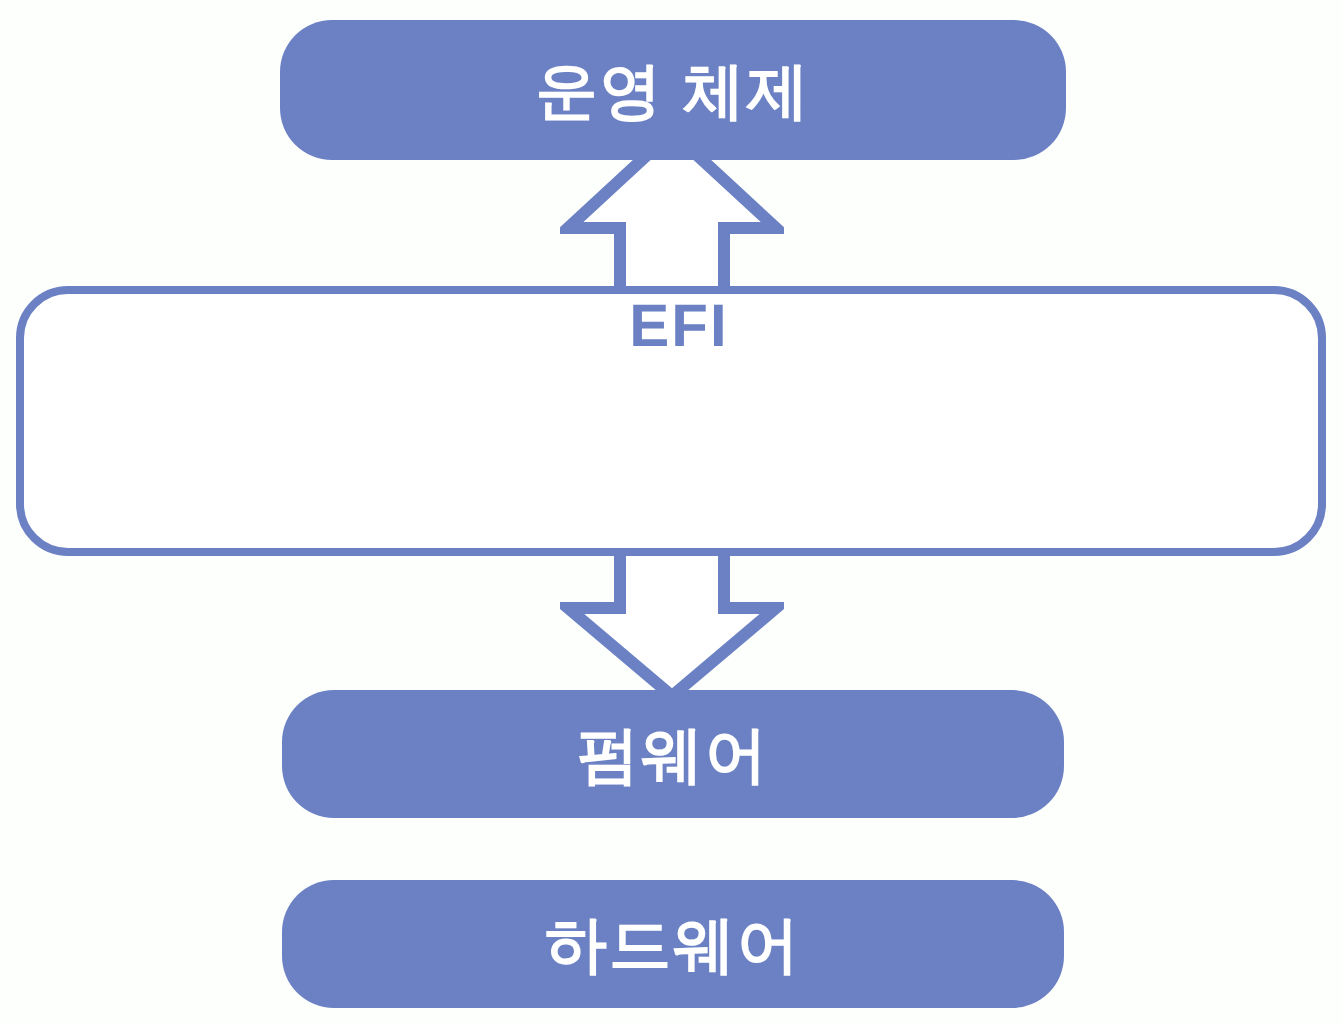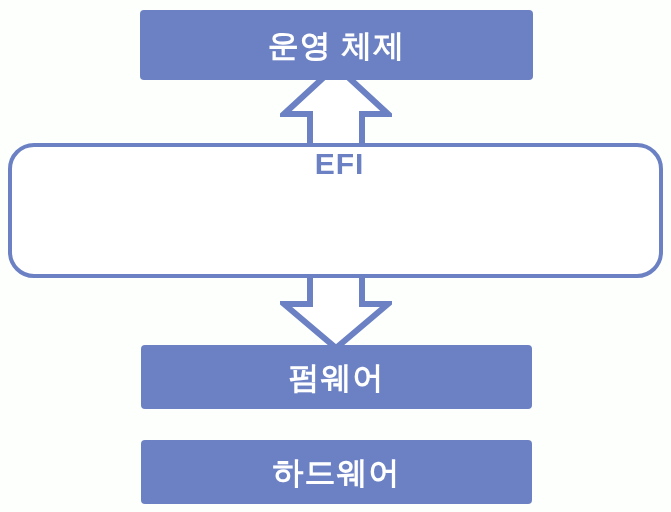--- a/index.html
+++ b/index.html
@@ -18,21 +18,21 @@
     background: #fdfffd;
     overflow: hidden;
   }
   .layer-box {
     position: absolute;
     box-sizing: border-box;
     display: flex;
     align-items: center;
     justify-content: center;
     background: #6b81c4;
-    border-radius: 4px;
+    border-radius: 26px;
     color: #ffffff;
     font-weight: bold;
     font-size: 31px;
     letter-spacing: 1px;
     line-height: 1;
     z-index: 3;
     user-select: none;
   }
   #box-os {
     left: 140px;

